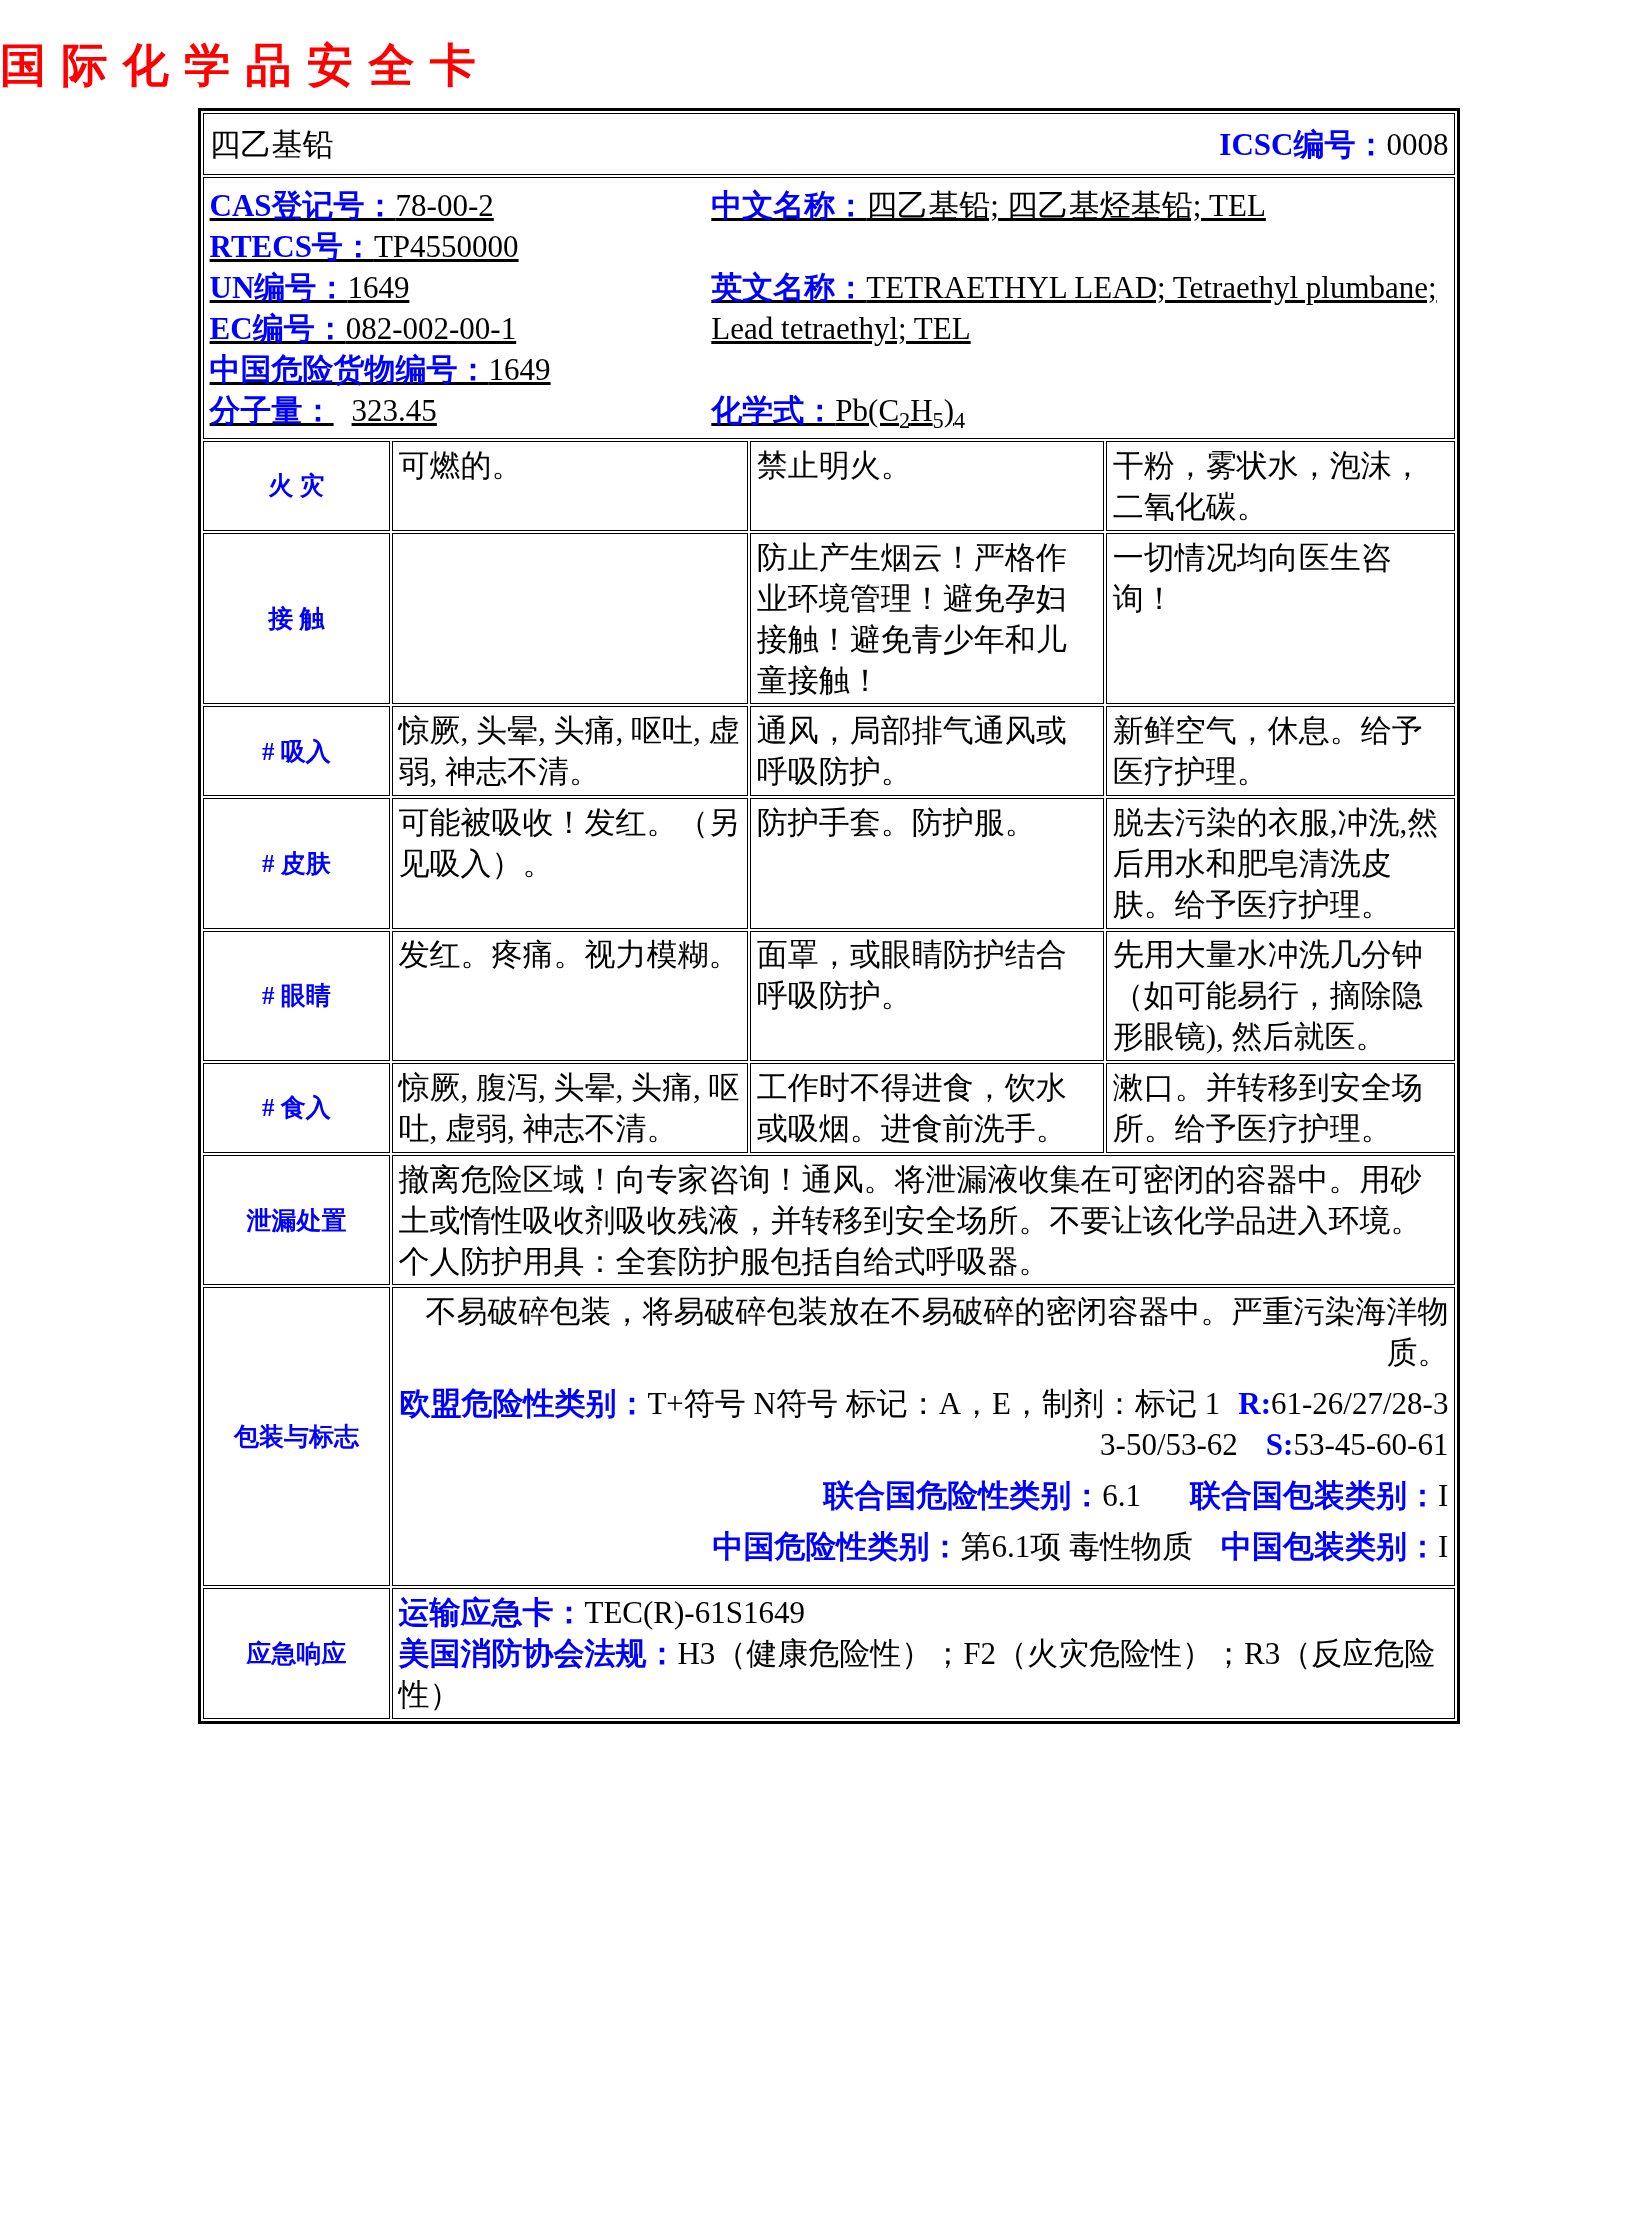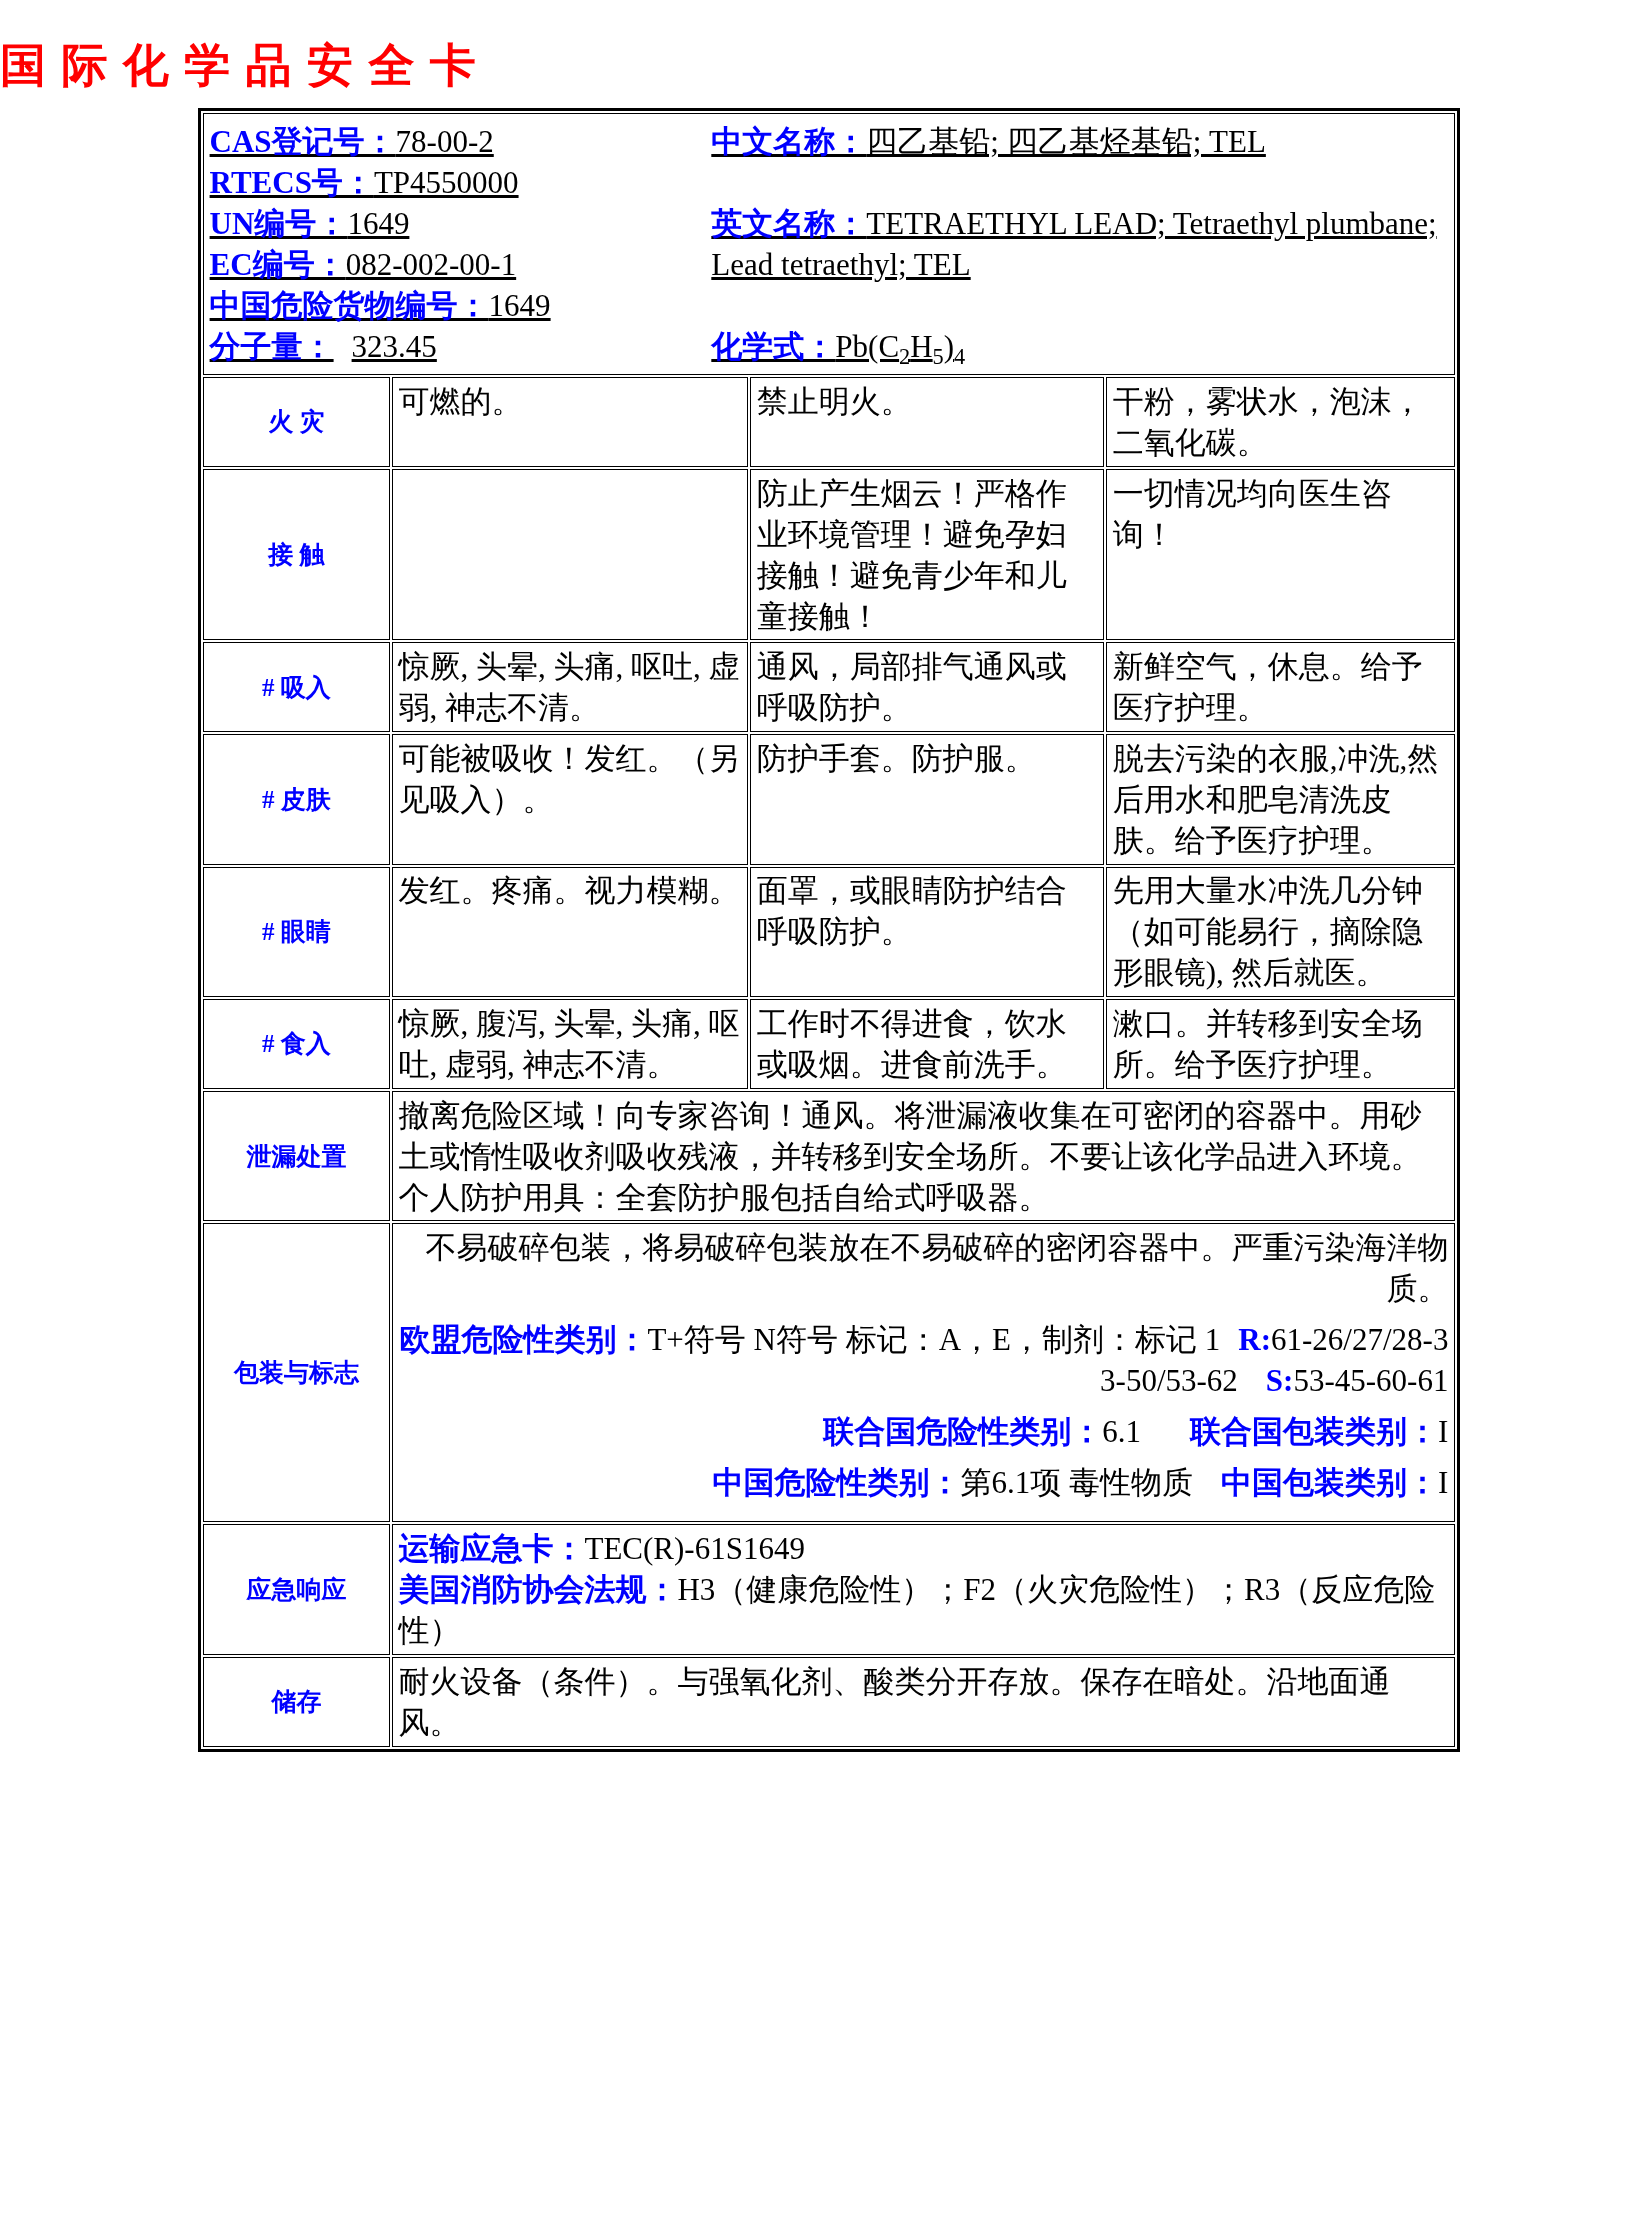--- a/index.html
+++ b/index.html
@@ -88,20 +88,30 @@
 
 <table class="card">
   <colgroup>
     <col class="c1">
       <col class="c2">
       <col class="c3">
       <col class="c4">
   </colgroup>
   <tbody>
 
+    <tr>
+      <td class="titlecell" colspan="4">
+        <div class="titlerow-flex">
+          <span>四乙基铅</span>
+          <span>
+            <span class="blue bold">ICSC编号：</span><span>0008</span>
+          </span>
+        </div>
+      </td>
+    </tr>
 
     <tr>
       <td class="infocell" colspan="4">
         <div class="info-flex">
           <div class="info-left">
             <div class="info-line"><span class="blue bold">CAS登记号：</span><span>78-00-2</span></div>
             <div class="info-line"><span class="blue bold">RTECS号：</span><span>TP4550000</span></div>
             <div class="info-line"><span class="blue bold">UN编号：</span><span>1649</span></div>
             <div class="info-line"><span class="blue bold">EC编号：</span><span>082-002-00-1</span></div>
             <div class="info-line"><span class="blue bold">中国危险货物编号：</span><span>1649</span></div>
@@ -186,20 +196,16 @@
       <td colspan="3">
         <div>
           <span class="blue bold">运输应急卡：</span><span>TEC(R)-61S1649</span>
         </div>
         <div>
           <span class="blue bold">美国消防协会法规：</span><span>H3（健康危险性）；F2（火灾危险性）；R3（反应危险性）</span>
         </div>
       </td>
     </tr>
 
-    <tr>
-      <td class="rowlabel" style="height:78px">储存</td>
-      <td colspan="3">耐火设备（条件）。与强氧化剂、酸类分开存放。保存在暗处。沿地面通风。</td>
-    </tr>
 
   </tbody>
 </table>
 
 
 </body></html>

